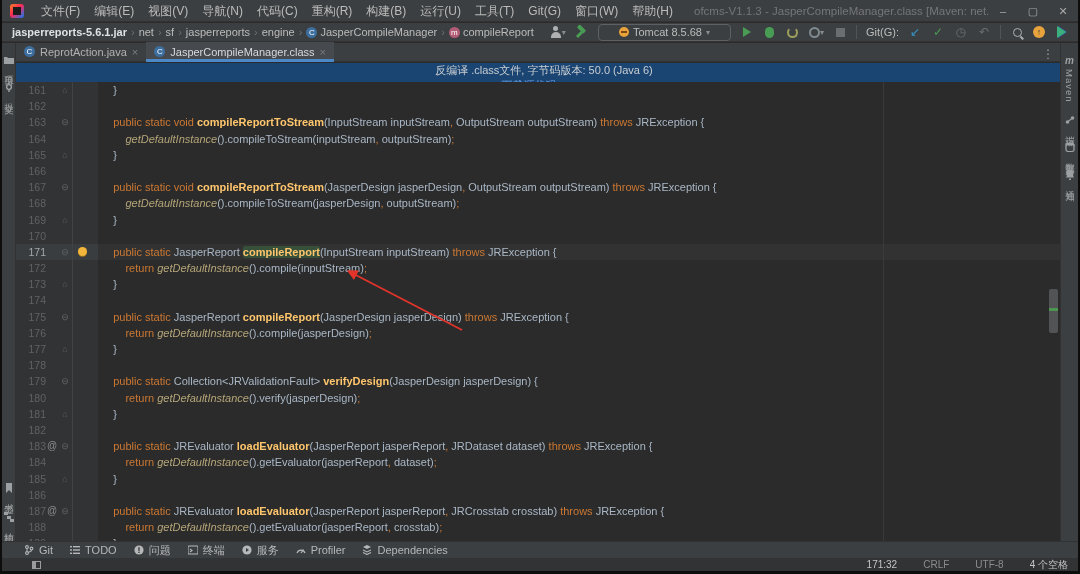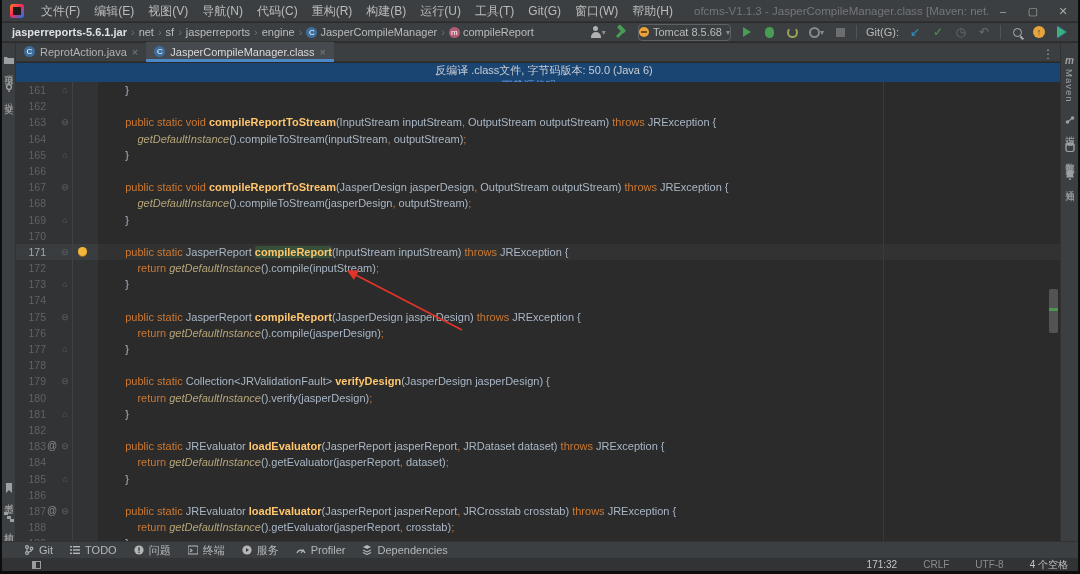--- a/index.html
+++ b/index.html
@@ -23,21 +23,21 @@
   .crumb-sep{color:#6e7174;font-size:11px;padding:0 4px;}
   .mini-ic{width:11px;height:11px;border-radius:50%;display:inline-flex;align-items:center;justify-content:center;
            font-size:8px;color:#fff;line-height:11px;}
   .ic-class{background:#3c6e9e;}
   .ic-method{background:#b05c74;}
   .tb-right{display:flex;align-items:center;gap:9px;padding-right:10px;}
   .tbi{display:inline-flex;align-items:center;justify-content:center;height:16px;min-width:14px;color:#afb1b3;font-size:12px;}
   .tbi.dim{color:#6b6d6f;}
   .tbi.green{color:#499c54;}
   .tbi.blue{color:#3592c4;}
-  .run-sel{display:flex;align-items:center;gap:4px;border:1px solid #5e6163;border-radius:4px;height:17px;padding:0 0;color:#bbbbbb;font-size:11px;}
+  .run-sel{display:flex;align-items:center;gap:4px;border:1px solid #5e6163;border-radius:4px;height:17px;padding:0 20px;color:#bbbbbb;font-size:11px;}
   .tomcat-dot{width:10px;height:10px;border-radius:50%;background:#e8a33d;position:relative;}
   .tomcat-dot:after{content:"";position:absolute;left:2px;top:4px;width:6px;height:2px;background:#7a4a12;}
   .play-tri{width:0;height:0;border-left:8px solid #499c54;border-top:5px solid transparent;border-bottom:5px solid transparent;}
   .bug-ic{width:9px;height:11px;border-radius:5px;background:#499c54;position:relative;}
   .stop-sq{width:9px;height:9px;background:#6b6d6f;}
   .ring{width:11px;height:11px;border:2px solid #9aa05c;border-radius:50%;border-top-color:transparent;}
   .ring2{width:11px;height:11px;border:2px solid #7f8b91;border-radius:50%;position:relative;}
   .person{width:12px;height:12px;position:relative;}
   .person:before{content:"";position:absolute;left:3.5px;top:0;width:5px;height:5px;border-radius:50%;background:#aeb0b2;}
   .person:after{content:"";position:absolute;left:1px;top:6px;width:10px;height:6px;border-radius:5px 5px 0 0;background:#aeb0b2;}
@@ -64,21 +64,21 @@
   
   .stripe{position:absolute;width:14px;background:#3c3f41;display:flex;flex-direction:column;align-items:center;}
   .stripe-left{left:0;top:43px;bottom:30px;border-right:1px solid #323232;}
   .stripe-right{right:0;top:43px;bottom:30px;width:18px;border-left:1px solid #323232;}
   .v-item{display:flex;flex-direction:column;align-items:center;gap:3px;margin-top:12px;color:#9da0a2;}
   .v-label{writing-mode:vertical-rl;font-size:9.5px;letter-spacing:1px;white-space:nowrap;}
   .v-spacer{flex:1;}
   .s-ic{width:10px;height:10px;display:block;}
   
   .editor{position:absolute;left:14px;top:82px;right:18px;bottom:30px;background:#2b2b2b;overflow:hidden;}
-  .code-row{display:flex;height:16.2px;line-height:16.2px;font-family:"DejaVu Sans Mono","Liberation Mono",monospace;font-size:11px;white-space:pre;gap:12px;}
+  .code-row{display:flex;height:16.2px;line-height:16.2px;font-family:"DejaVu Sans Mono","Liberation Mono",monospace;font-size:11px;white-space:pre;}
   .code-row.cur{background:rgba(255,255,255,0.035);}
   .gutter{flex:0 0 82px;display:flex;align-items:center;background:#313335;position:relative;}
   .code-row.cur .gutter{background:#3a3d3f;}
   .ln{width:30px;text-align:right;color:#606366;font-size:10.5px;}
   .code-row.cur .ln{color:#a7a8aa;}
   .gbadge{width:12px;text-align:center;color:#8a8c8e;font-size:10px;}
   .gfold{width:14px;text-align:center;color:#606366;font-size:9px;}
   .gicon{width:20px;display:flex;align-items:center;justify-content:center;border-left:1px solid #404244;height:100%;}
   .bulb{width:9px;height:9px;border-radius:50%;background:#f2b63c;box-shadow:0 1px 0 #8a6a1e;}
   .ctext{padding-left:3px;}

